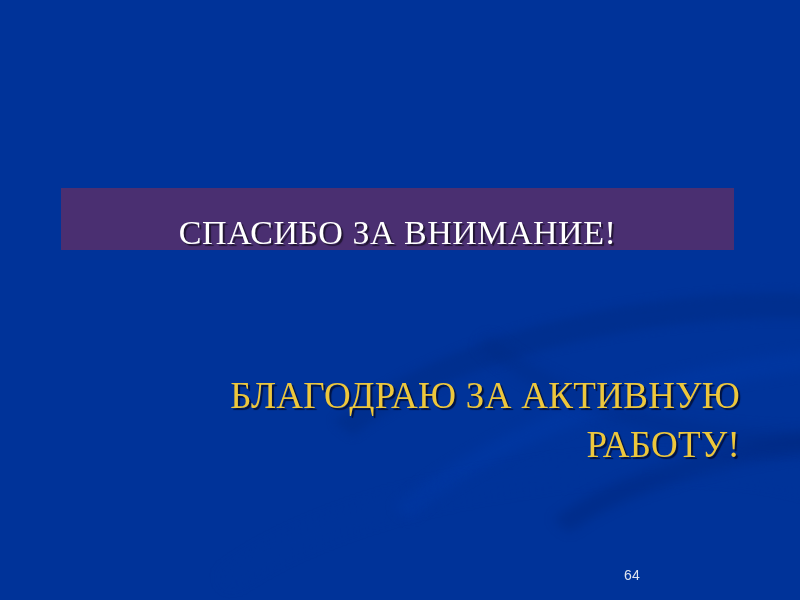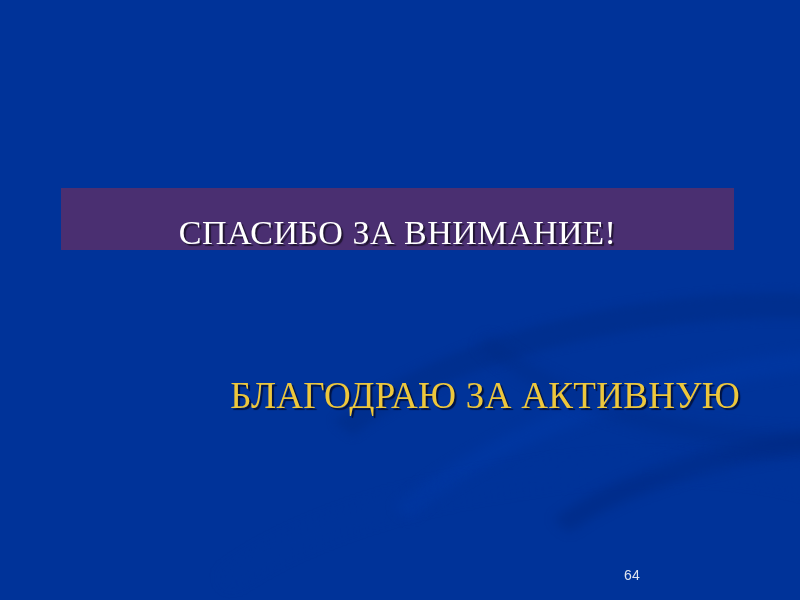--- a/index.html
+++ b/index.html
@@ -159,17 +159,18 @@
     <div class="swirl swirl-d"></div>
     <div class="swirl swirl-e"></div>
   </div>
 
   <div class="title-banner">
     <span class="title-text">СПАСИБО ЗА ВНИМАНИЕ!</span>
   </div>
 
   <div class="body-text">
     <span class="body-line">БЛАГОДРАЮ ЗА АКТИВНУЮ</span>
+    <span class="body-line">РАБОТУ!</span>
   </div>
 
   <div class="page-number">64</div>
 
 </div>
 
 </body></html>

